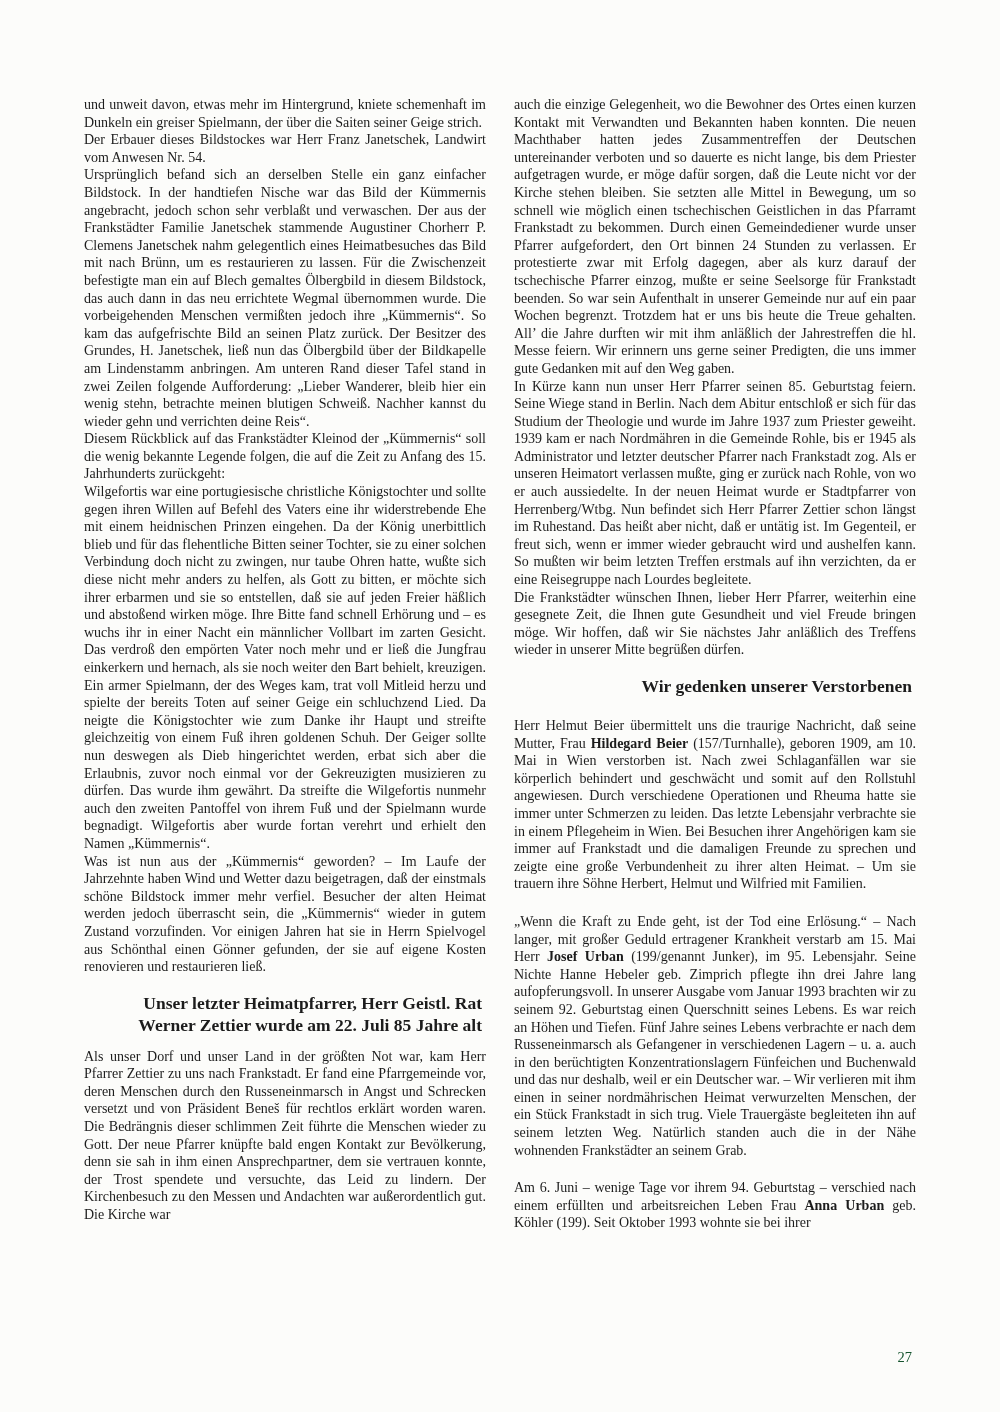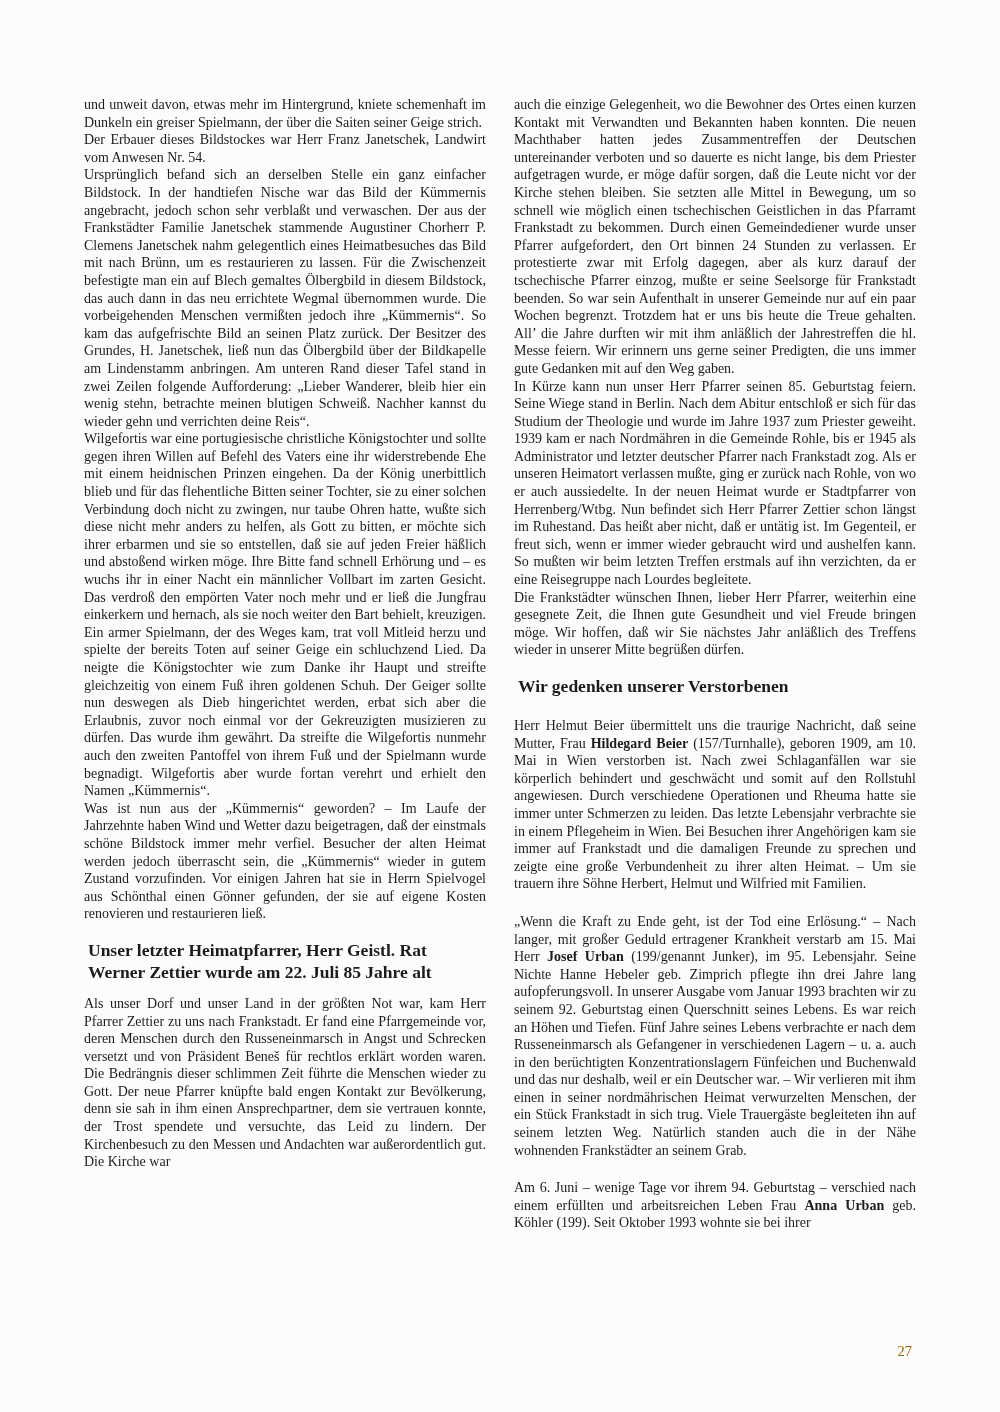--- a/index.html
+++ b/index.html
@@ -29,42 +29,43 @@
     color: #1c1c1c;
     hyphens: auto;
     -webkit-hyphens: auto;
   }
   .para { margin: 0; }
   .para.gap { margin-top: 20px; }
   .heading {
     font-size: 17.5px;
     line-height: 22px;
     font-weight: bold;
-    text-align: left;
+    text-align: right;
     margin: 16px 4px 12px 4px;
     hyphens: none;
   }
   .bold { font-weight: bold; }
   .page-number {
     position: absolute;
     right: 88px;
-    bottom: 52px;
+    bottom: 46px;
     font-size: 14.5px;
-    color: #a16207;
+    color: #14532d;
   }
 </style>
 </head>
 <body>
 
 <div class="page">
   <div class="columns">
     <div class="col">
         <p class="para"><span>und unweit davon, etwas mehr im Hintergrund, kniete schemenhaft im Dunkeln ein greiser Spielmann, der über die Saiten seiner Geige strich.</span></p>
         <p class="para"><span>Der Erbauer dieses Bildstockes war Herr Franz Janetschek, Landwirt vom Anwesen Nr. 54.</span></p>
         <p class="para"><span>Ursprünglich befand sich an derselben Stelle ein ganz einfacher Bildstock. In der handtiefen Nische war das Bild der Kümmernis angebracht, jedoch schon sehr verblaßt und verwaschen. Der aus der Frankstädter Familie Janetschek stammende Augustiner Chorherr P. Clemens Janetschek nahm gelegentlich eines Heimatbesuches das Bild mit nach Brünn, um es restaurieren zu lassen. Für die Zwischenzeit befestigte man ein auf Blech gemaltes Ölbergbild in diesem Bildstock, das auch dann in das neu errichtete Wegmal übernommen wurde. Die vorbeigehenden Menschen vermißten jedoch ihre „Kümmernis“. So kam das aufgefrischte Bild an seinen Platz zurück. Der Besitzer des Grundes, H. Janetschek, ließ nun das Ölbergbild über der Bildkapelle am Lindenstamm anbringen. Am unteren Rand dieser Tafel stand in zwei Zeilen folgende Aufforderung: „Lieber Wanderer, bleib hier ein wenig stehn, betrachte meinen blutigen Schweiß. Nachher kannst du wieder gehn und verrichten deine Reis“.</span></p>
+        <p class="para"><span>Diesem Rückblick auf das Frankstädter Kleinod der „Kümmernis“ soll die wenig bekannte Legende folgen, die auf die Zeit zu Anfang des 15. Jahrhunderts zurückgeht:</span></p>
         <p class="para"><span>Wilgefortis war eine portugiesische christliche Königstochter und sollte gegen ihren Willen auf Befehl des Vaters eine ihr widerstrebende Ehe mit einem heidnischen Prinzen eingehen. Da der König unerbittlich blieb und für das flehentliche Bitten seiner Tochter, sie zu einer solchen Verbindung doch nicht zu zwingen, nur taube Ohren hatte, wußte sich diese nicht mehr anders zu helfen, als Gott zu bitten, er möchte sich ihrer erbarmen und sie so entstellen, daß sie auf jeden Freier häßlich und abstoßend wirken möge. Ihre Bitte fand schnell Erhörung und – es wuchs ihr in einer Nacht ein männlicher Vollbart im zarten Gesicht. Das verdroß den empörten Vater noch mehr und er ließ die Jungfrau einkerkern und hernach, als sie noch weiter den Bart behielt, kreuzigen. Ein armer Spielmann, der des Weges kam, trat voll Mitleid herzu und spielte der bereits Toten auf seiner Geige ein schluchzend Lied. Da neigte die Königstochter wie zum Danke ihr Haupt und streifte gleichzeitig von einem Fuß ihren goldenen Schuh. Der Geiger sollte nun deswegen als Dieb hingerichtet werden, erbat sich aber die Erlaubnis, zuvor noch einmal vor der Gekreuzigten musizieren zu dürfen. Das wurde ihm gewährt. Da streifte die Wilgefortis nunmehr auch den zweiten Pantoffel von ihrem Fuß und der Spielmann wurde begnadigt. Wilgefortis aber wurde fortan verehrt und erhielt den Namen „Kümmernis“.</span></p>
         <p class="para"><span>Was ist nun aus der „Kümmernis“ geworden? – Im Laufe der Jahrzehnte haben Wind und Wetter dazu beigetragen, daß der einstmals schöne Bildstock immer mehr verfiel. Besucher der alten Heimat werden jedoch überrascht sein, die „Kümmernis“ wieder in gutem Zustand vorzufinden. Vor einigen Jahren hat sie in Herrn Spielvogel aus Schönthal einen Gönner gefunden, der sie auf eigene Kosten renovieren und restaurieren ließ.</span></p>
         <h2 class="heading"><span>Unser letzter Heimatpfarrer, Herr Geistl. Rat Werner Zettier wurde am 22. Juli 85 Jahre alt</span></h2>
         <p class="para"><span>Als unser Dorf und unser Land in der größten Not war, kam Herr Pfarrer Zettier zu uns nach Frankstadt. Er fand eine Pfarrgemeinde vor, deren Menschen durch den Russeneinmarsch in Angst und Schrecken versetzt und von Präsident Beneš für rechtlos erklärt worden waren. Die Bedrängnis dieser schlimmen Zeit führte die Menschen wieder zu Gott. Der neue Pfarrer knüpfte bald engen Kontakt zur Bevölkerung, denn sie sah in ihm einen Ansprechpartner, dem sie vertrauen konnte, der Trost spendete und versuchte, das Leid zu lindern. Der Kirchenbesuch zu den Messen und Andachten war außerordentlich gut. Die Kirche war</span></p>
       </div>
     <div class="col">
         <p class="para"><span>auch die einzige Gelegenheit, wo die Bewohner des Ortes einen kurzen Kontakt mit Verwandten und Bekannten haben konnten. Die neuen Machthaber hatten jedes Zusammentreffen der Deutschen untereinander verboten und so dauerte es nicht lange, bis dem Priester aufgetragen wurde, er möge dafür sorgen, daß die Leute nicht vor der Kirche stehen bleiben. Sie setzten alle Mittel in Bewegung, um so schnell wie möglich einen tschechischen Geistlichen in das Pfarramt Frankstadt zu bekommen. Durch einen Gemeindediener wurde unser Pfarrer aufgefordert, den Ort binnen 24 Stunden zu verlassen. Er protestierte zwar mit Erfolg dagegen, aber als kurz darauf der tschechische Pfarrer einzog, mußte er seine Seelsorge für Frankstadt beenden. So war sein Aufenthalt in unserer Gemeinde nur auf ein paar Wochen begrenzt. Trotzdem hat er uns bis heute die Treue gehalten. All’ die Jahre durften wir mit ihm anläßlich der Jahrestreffen die hl. Messe feiern. Wir erinnern uns gerne seiner Predigten, die uns immer gute Gedanken mit auf den Weg gaben.</span></p>
         <p class="para"><span>In Kürze kann nun unser Herr Pfarrer seinen 85. Geburtstag feiern. Seine Wiege stand in Berlin. Nach dem Abitur entschloß er sich für das Studium der Theologie und wurde im Jahre 1937 zum Priester geweiht. 1939 kam er nach Nordmähren in die Gemeinde Rohle, bis er 1945 als Administrator und letzter deutscher Pfarrer nach Frankstadt zog. Als er unseren Heimatort verlassen mußte, ging er zurück nach Rohle, von wo er auch aussiedelte. In der neuen Heimat wurde er Stadtpfarrer von Herrenberg/Wtbg. Nun befindet sich Herr Pfarrer Zettier schon längst im Ruhestand. Das heißt aber nicht, daß er untätig ist. Im Gegenteil, er freut sich, wenn er immer wieder gebraucht wird und aushelfen kann. So mußten wir beim letzten Treffen erstmals auf ihn verzichten, da er eine Reisegruppe nach Lourdes begleitete.</span></p>
         <p class="para"><span>Die Frankstädter wünschen Ihnen, lieber Herr Pfarrer, weiterhin eine gesegnete Zeit, die Ihnen gute Gesundheit und viel Freude bringen möge. Wir hoffen, daß wir Sie nächstes Jahr anläßlich des Treffens wieder in unserer Mitte begrüßen dürfen.</span></p>
         <h2 class="heading"><span>Wir gedenken unserer Verstorbenen</span></h2>

